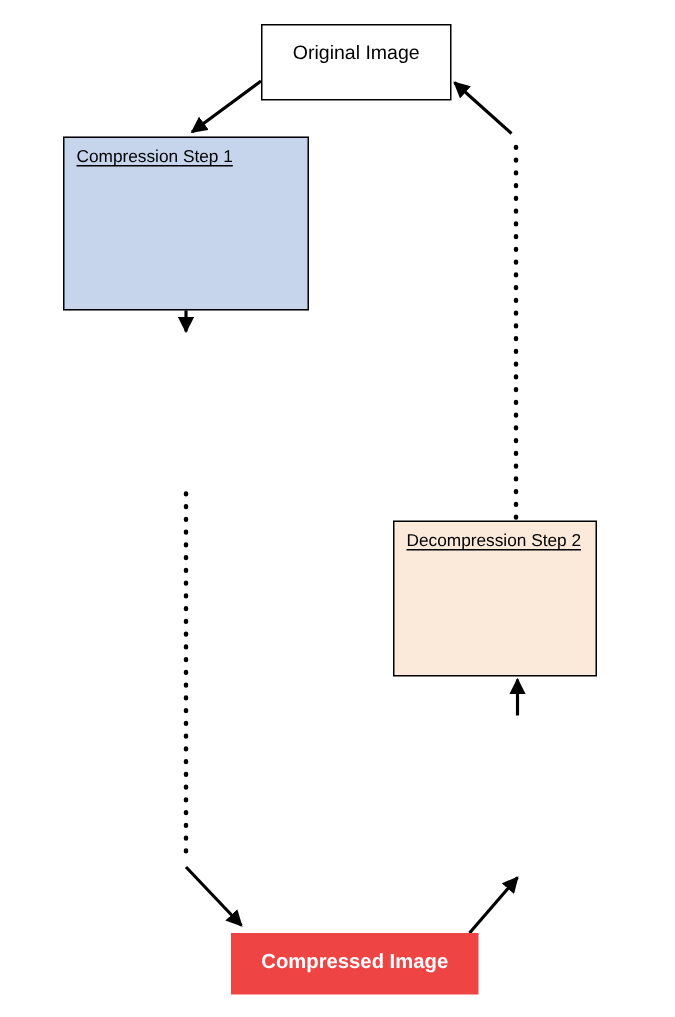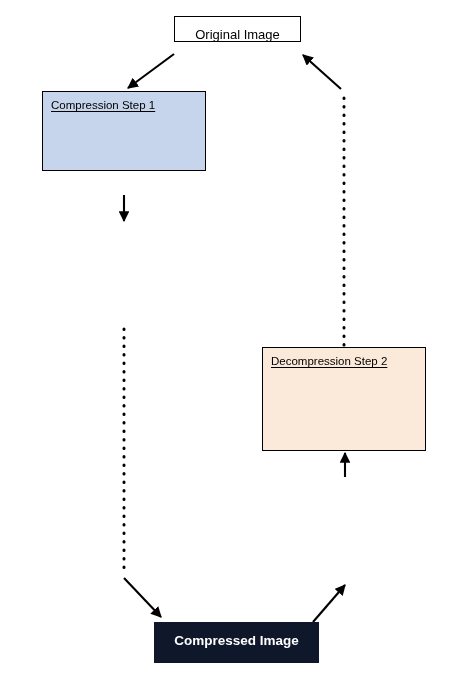--- a/index.html
+++ b/index.html
@@ -39,62 +39,62 @@
     white-space: nowrap;
     font-size: 11.5px;
     line-height: 13px;
     color: #000000;
   }
   
   .node-original {
     left: 174px;
     top: 16px;
     width: 127px;
-    height: 26px;
+    height: 51px;
     background: #ffffff;
   }
   .node-original .node-label {
     left: 0;
     right: 0;
     top: 11px;
     text-align: center;
     font-size: 13px;
   }
   
   .node-compress {
     left: 42px;
     width: 164px;
-    height: 80px;
+    height: 116px;
     background: #c6d5ec;
   }
   .node-compress-1 { top: 91px; }
   .node-compress-2 { top: 225px; }
   .node-compress .node-label,
   .node-decompress .node-label {
     left: 8px;
     top: 7px;
     text-decoration: underline;
     text-underline-offset: 2px;
   }
   
   .node-decompress {
     left: 262px;
-    width: 164px;
+    width: 136px;
     height: 104px;
     background: #fbe9da;
   }
   .node-decompress-2 { top: 347px; }
   .node-decompress-1 { top: 478px; }
   
   .node-compressed {
     left: 154px;
     top: 622px;
     width: 165px;
     height: 41px;
-    background: #0f172a;
+    background: #ef4444;
     border: none;
   }
   .node-compressed .node-label {
     left: 0;
     right: 0;
     top: 12px;
     text-align: center;
     color: #ffffff;
     font-size: 13.5px;
     font-weight: bold;

